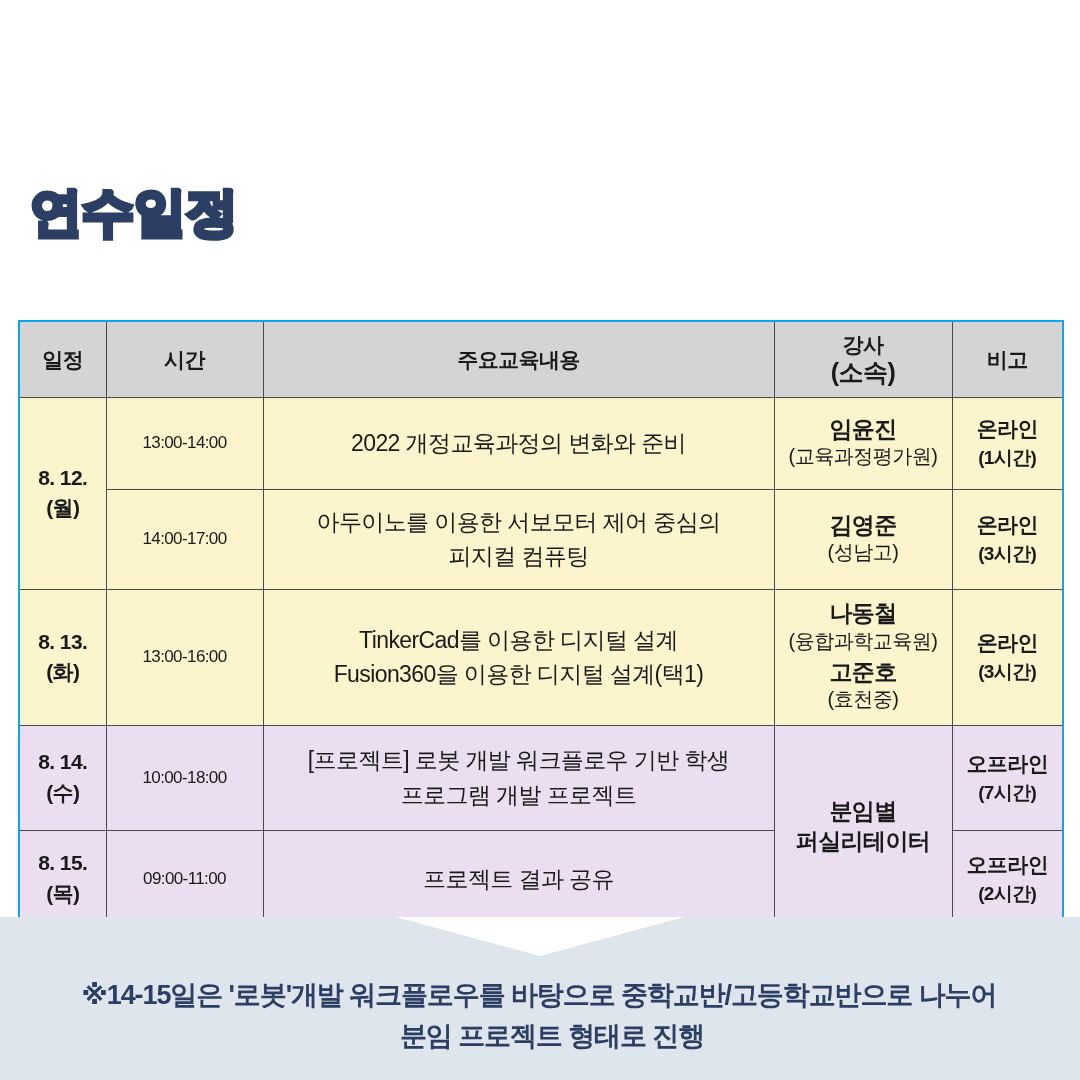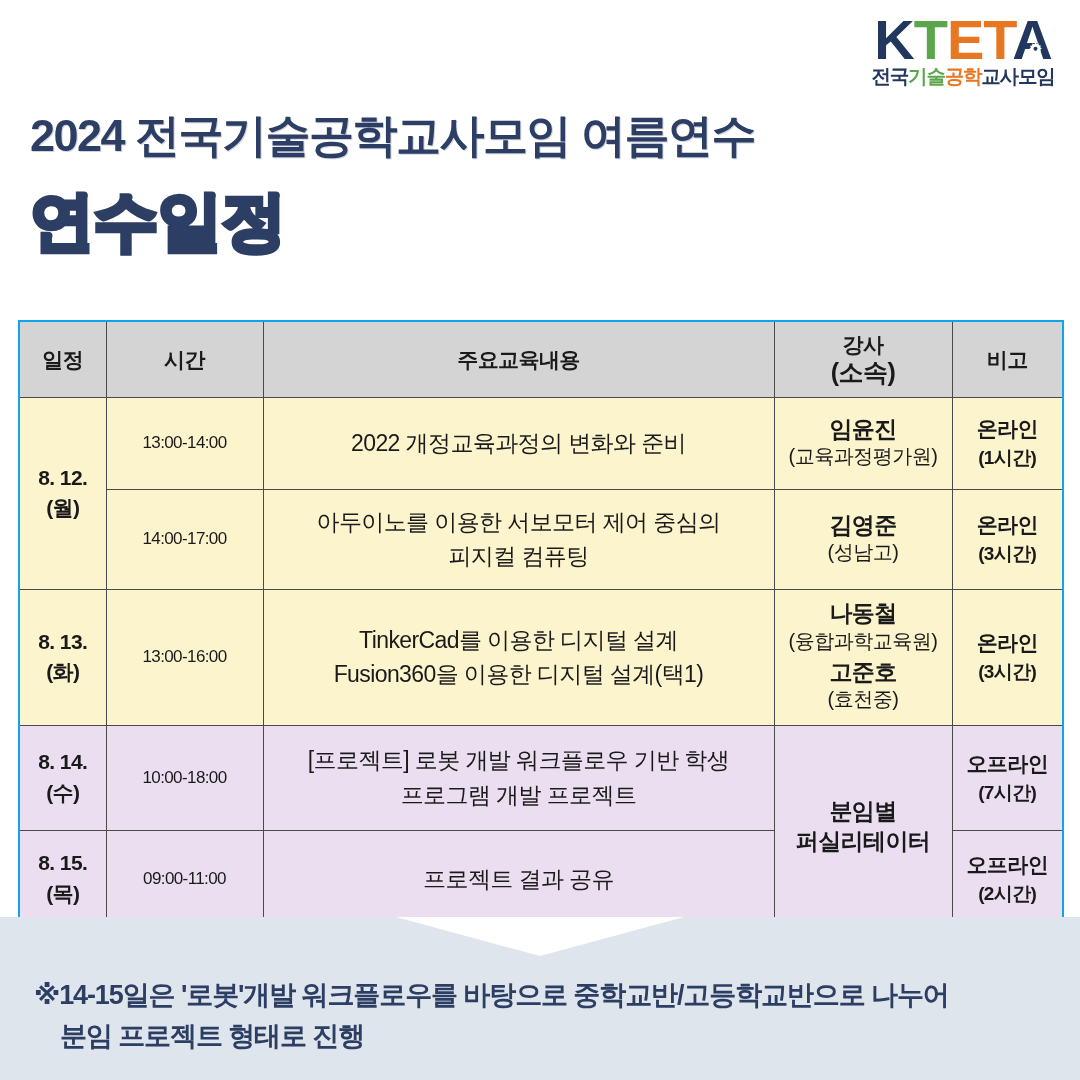--- a/index.html
+++ b/index.html
@@ -60,21 +60,21 @@
     font-size: 45px;
     font-weight: 900;
     color: #2c3e63;
     letter-spacing: -1.5px;
     white-space: nowrap;
     text-shadow: 1px 1px 0 rgba(120,130,160,.35);
   }
   #sub-title {
     position: absolute;
     left: 30px; top: 178px;
-    font-size: 64px;
+    font-size: 52px;
     font-weight: 900;
     color: #4d7c0f;
     letter-spacing: 0px;
     white-space: nowrap;
     -webkit-text-stroke: 5px #2c3e63;
     text-shadow: 2px 2px 0 rgba(120,130,160,.3);
   }
 
   
   #schedule-table {
@@ -127,20 +127,21 @@
   .bg-lav     { background: #eadef0; }
   .note-online  { color: #ff0000; }
   .note-offline { color: #2b3a80; }
 
   
   #footer-band {
     position: absolute;
     left: 0; bottom: 0;
     width: 1080px; height: 163px;
     background: #dfe5ec;
+    text-align: center;
   }
   #footer-notch {
     position: absolute;
     left: 396px; top: 0;
     width: 288px; height: 39px;
   }
   #footer-note {
     position: absolute;
     left: 34px; top: 58px;
     width: 1010px;
@@ -150,34 +151,21 @@
     line-height: 1.52;
     letter-spacing: -1.1px;
   }
   #footer-note .ln2 { display: block; padding-left: 26px; }
 </style>
 </head>
 <body>
 
 <div id="poster">
 
-  <div id="logo">
-    <div id="logo-word">
-      <span class="navy">K</span><span class="green">T</span><span class="orange">E</span><span class="orange">T</span><span class="navy">A</span>
-      <svg id="gear-icon" viewBox="0 0 24 24" aria-hidden="true">
-        <path fill="#ffffff" d="M12 1.6l1.55 2.0 2.4-.85.35 2.5 2.5.35-.85 2.4 2.0 1.55-2.0 1.55.85 2.4-2.5.35-.35 2.5-2.4-.85L12 18.0l-1.55-2.0-2.4.85-.35-2.5-2.5-.35.85-2.4-2.0-1.55 2.0-1.55-.85-2.4 2.5-.35.35-2.5 2.4.85z"></path>
-        <circle cx="12" cy="9.8" r="2.5" fill="#21375e"></circle>
-      </svg>
-    </div>
-    <div id="logo-sub">
-      <span class="navy">전국</span><span class="green">기술</span><span class="orange">공학</span><span class="navy">교사모임</span>
-    </div>
-  </div>
-
-  <div id="main-title">2024 전국기술공학교사모임 여름연수</div>
+
   <div id="sub-title">연수일정</div>
 
   <table id="schedule-table">
     <colgroup>
       <col style="width:87px">
       <col style="width:157px">
       <col style="width:511px">
       <col style="width:178px">
       <col style="width:111px">
     </colgroup>

